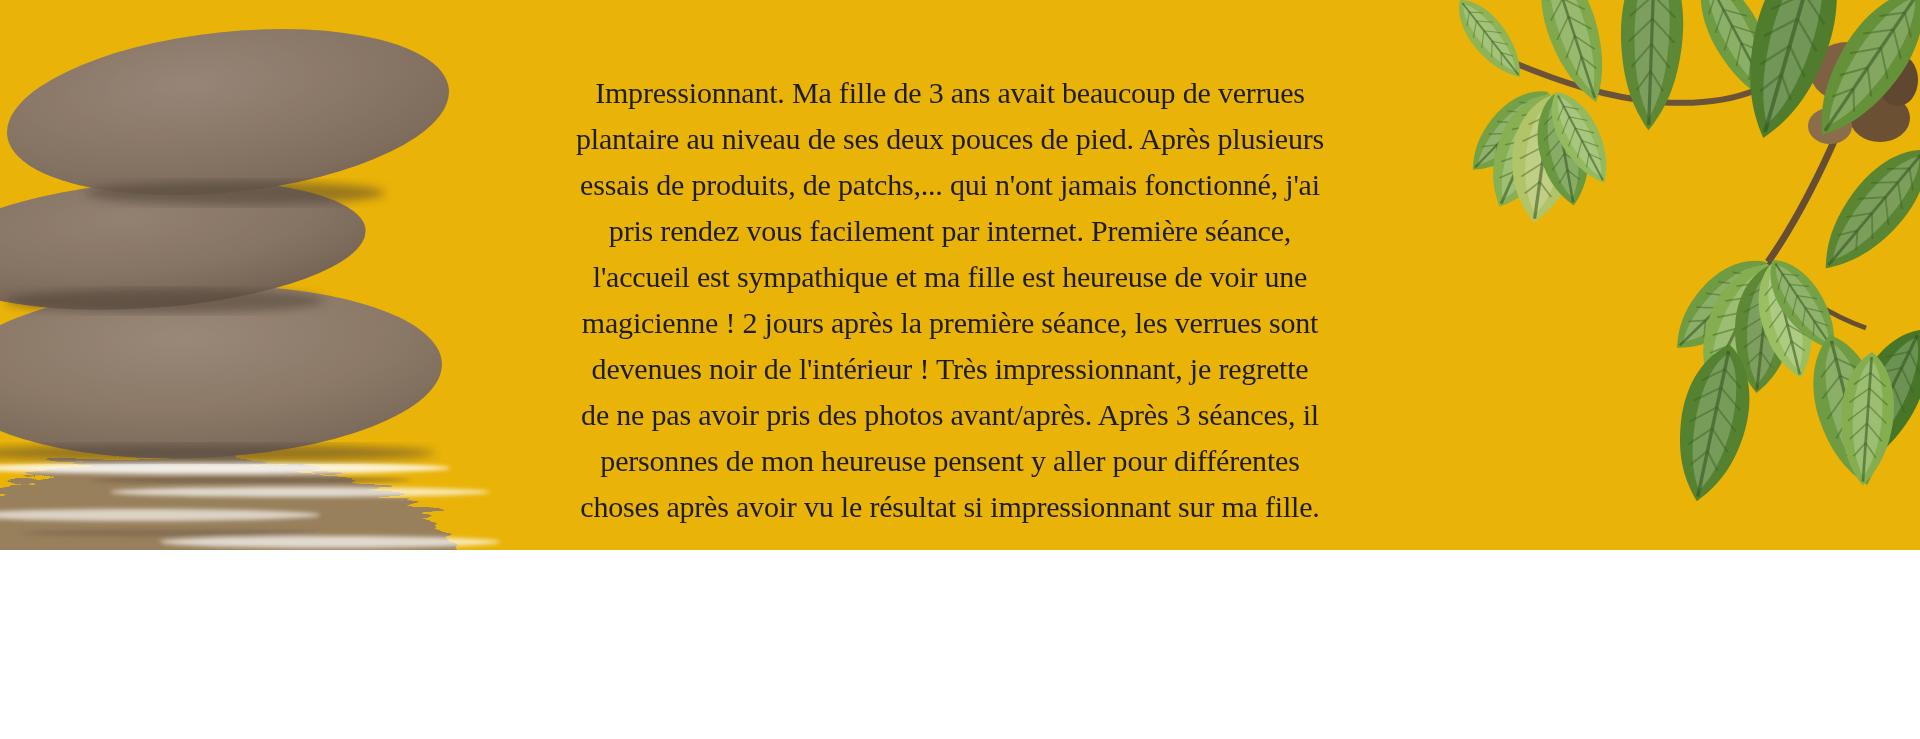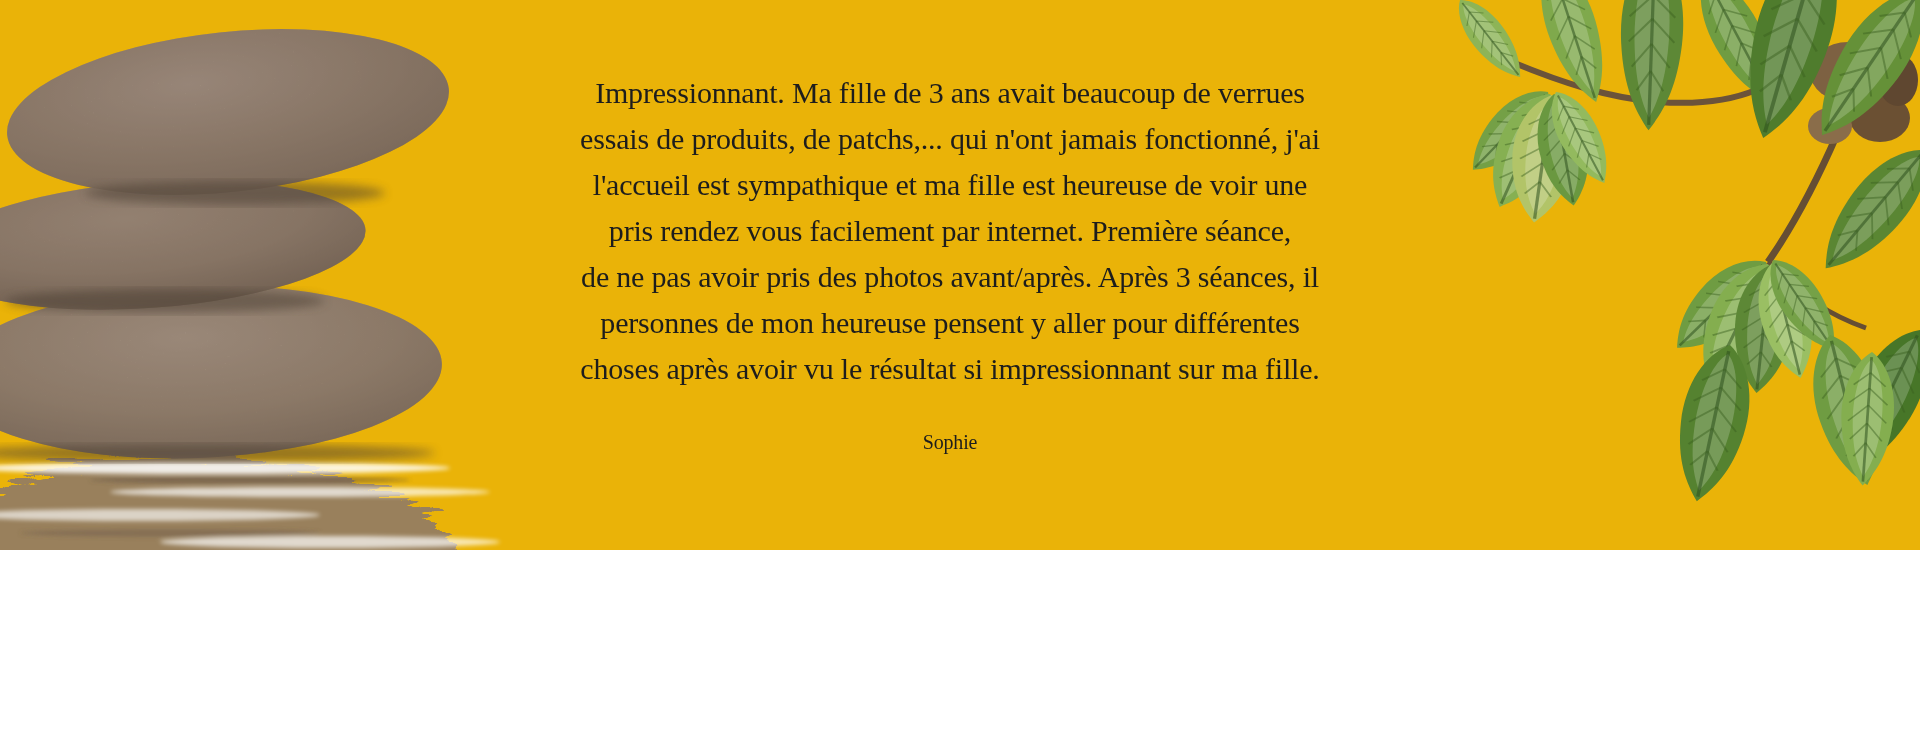--- a/index.html
+++ b/index.html
@@ -157,22 +157,25 @@
     <use href="#leaf" fill="#75a147" transform="translate(373,260) rotate(-34) scale(1.25,1.05)"></use>
 
     <use href="#leaf" fill="#558230" transform="translate(330,345) rotate(12) scale(2.0,1.55)"></use>
     <use href="#leaf" fill="#6f9c42" transform="translate(430,335) rotate(-14) scale(1.9,1.5)"></use>
     <use href="#leaf" fill="#477628" transform="translate(520,330) rotate(26) scale(1.85,1.5)"></use>
     <use href="#leaf" fill="#84ae4f" transform="translate(472,352) rotate(4) scale(1.6,1.3)"></use>
   </svg>
 
   <div class="quote">
     <div class="line">Impressionnant. Ma fille de 3 ans avait beaucoup de verrues</div>
+    <div class="line">plantaire au niveau de ses deux pouces de pied. Après plusieurs</div>
     <div class="line">essais de produits, de patchs,... qui n'ont jamais fonctionné, j'ai</div>
+    <div class="line">pris rendez vous facilement par internet. Première séance,</div>
     <div class="line">l'accueil est sympathique et ma fille est heureuse de voir une</div>
-    <div class="line">pris rendez vous facilement par internet. Première séance,</div>
+    <div class="line">magicienne ! 2 jours après la première séance, les verrues sont</div>
+    <div class="line">devenues noir de l'intérieur ! Très impressionnant, je regrette</div>
     <div class="line">de ne pas avoir pris des photos avant/après. Après 3 séances, il</div>
     <div class="line">personnes de mon heureuse pensent y aller pour différentes</div>
     <div class="line">choses après avoir vu le résultat si impressionnant sur ma fille.</div>
     <div class="signature">Sophie</div>
   </div>
 
 </div>
 
 </body></html>

